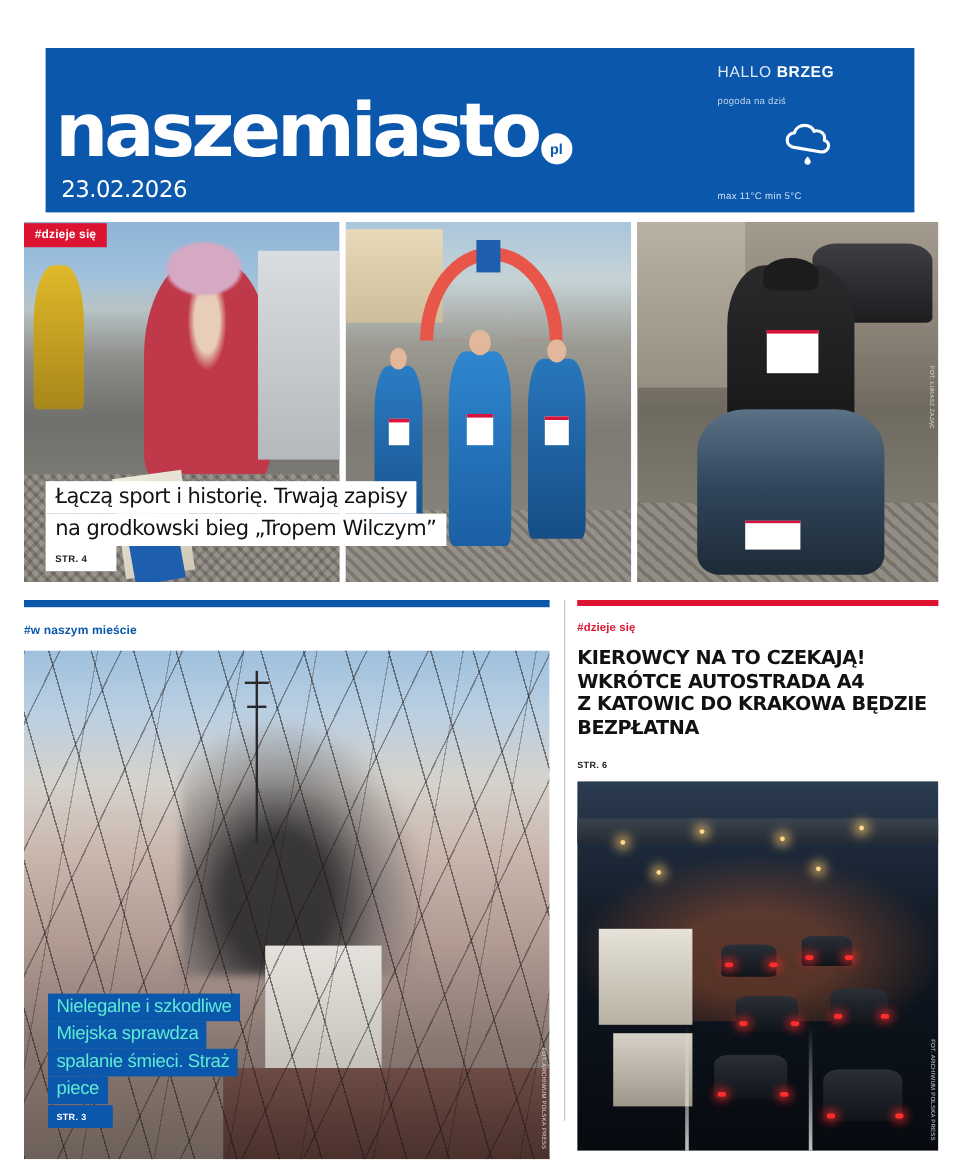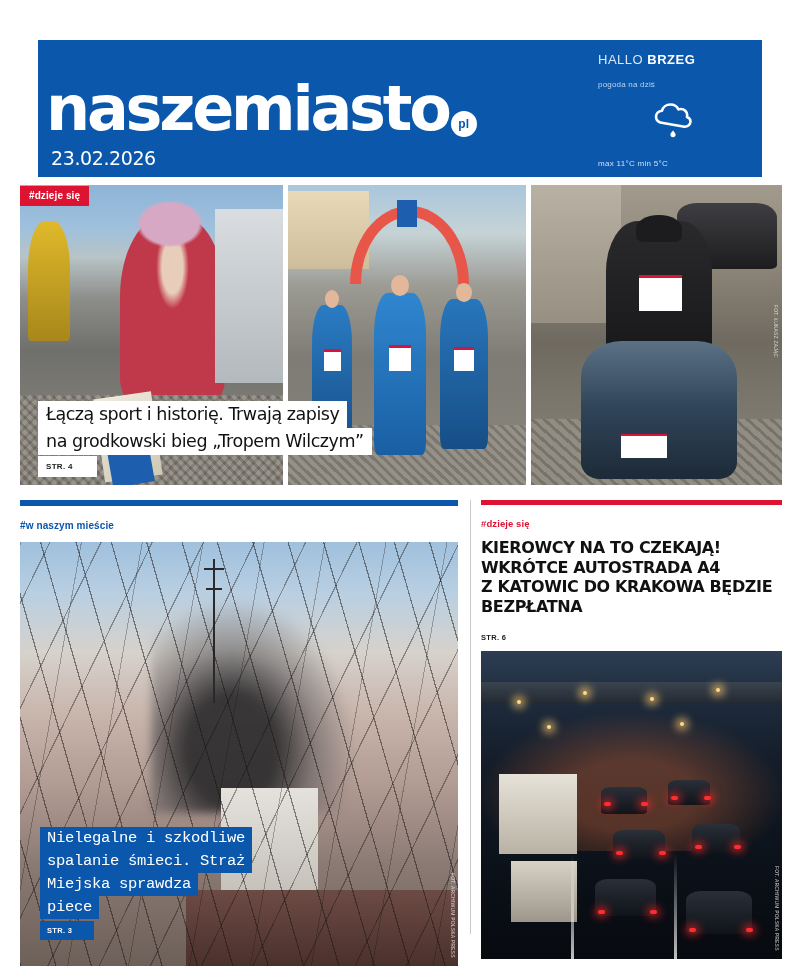--- a/index.html
+++ b/index.html
@@ -89,24 +89,24 @@
     font-size: 8px; font-weight: bold; letter-spacing: .3px;
     padding: 6px 24px 6px 8px; margin-top: 0;
   }
 
   
   .col-left { position: absolute; left: 20px; top: 500px; width: 438px; }
   .cl-head { padding-top: 9px; }
   .cl-photo { position: relative; margin-top: 9px; width: 438px; height: 424px; overflow: hidden; }
   .cl-caption { position: absolute; left: 20px; bottom: 26px; z-index: 4; }
   .cl-line {
-    display: block; background: #0a57ac; color: #ffffff;
+    display: block; background: #0a57ac; color: #5eead4;
     font-size: 15.5px; letter-spacing: -.3px;
     padding: 2px 7px 3px 7px; width: max-content;
-    font-family: Liberation Mono, monospace;
+    font-family: Liberation Sans, sans-serif;
   }
   .cl-str {
     display: inline-block; background: #0a57ac; color: #ffffff;
     font-size: 7.5px; font-weight: bold; letter-spacing: .3px;
     padding: 5px 22px 5px 7px;
   }
 
   
   .col-right { position: absolute; left: 481px; top: 500px; width: 301px; }
   .cr-head { padding-top: 8px; }
@@ -344,22 +344,22 @@
       <div class="img sim-cl">
         <div class="cl-smoke"></div>
         <div class="cl-chimney"></div>
         <div class="cl-roof"></div>
         <div class="cl-antenna"></div>
         <div class="cl-branches"></div>
       </div>
 
       <div class="cl-caption">
         <span class="cl-line">Nielegalne i szkodliwe</span>
+        <span class="cl-line">Miejska sprawdza</span>
         <span class="cl-line">spalanie śmieci. Straż</span>
-        <span class="cl-line">Miejska sprawdza</span>
         <span class="cl-line">piece</span>
         <span class="cl-str">STR. 3</span>
       </div>
 
       <div class="credit" style="right:2px; bottom:8px;">FOT. ARCHIWUM POLSKA PRESS</div>
     </div>
   </div>
 
   <div class="col-right">
     <div class="rule-red"></div>

